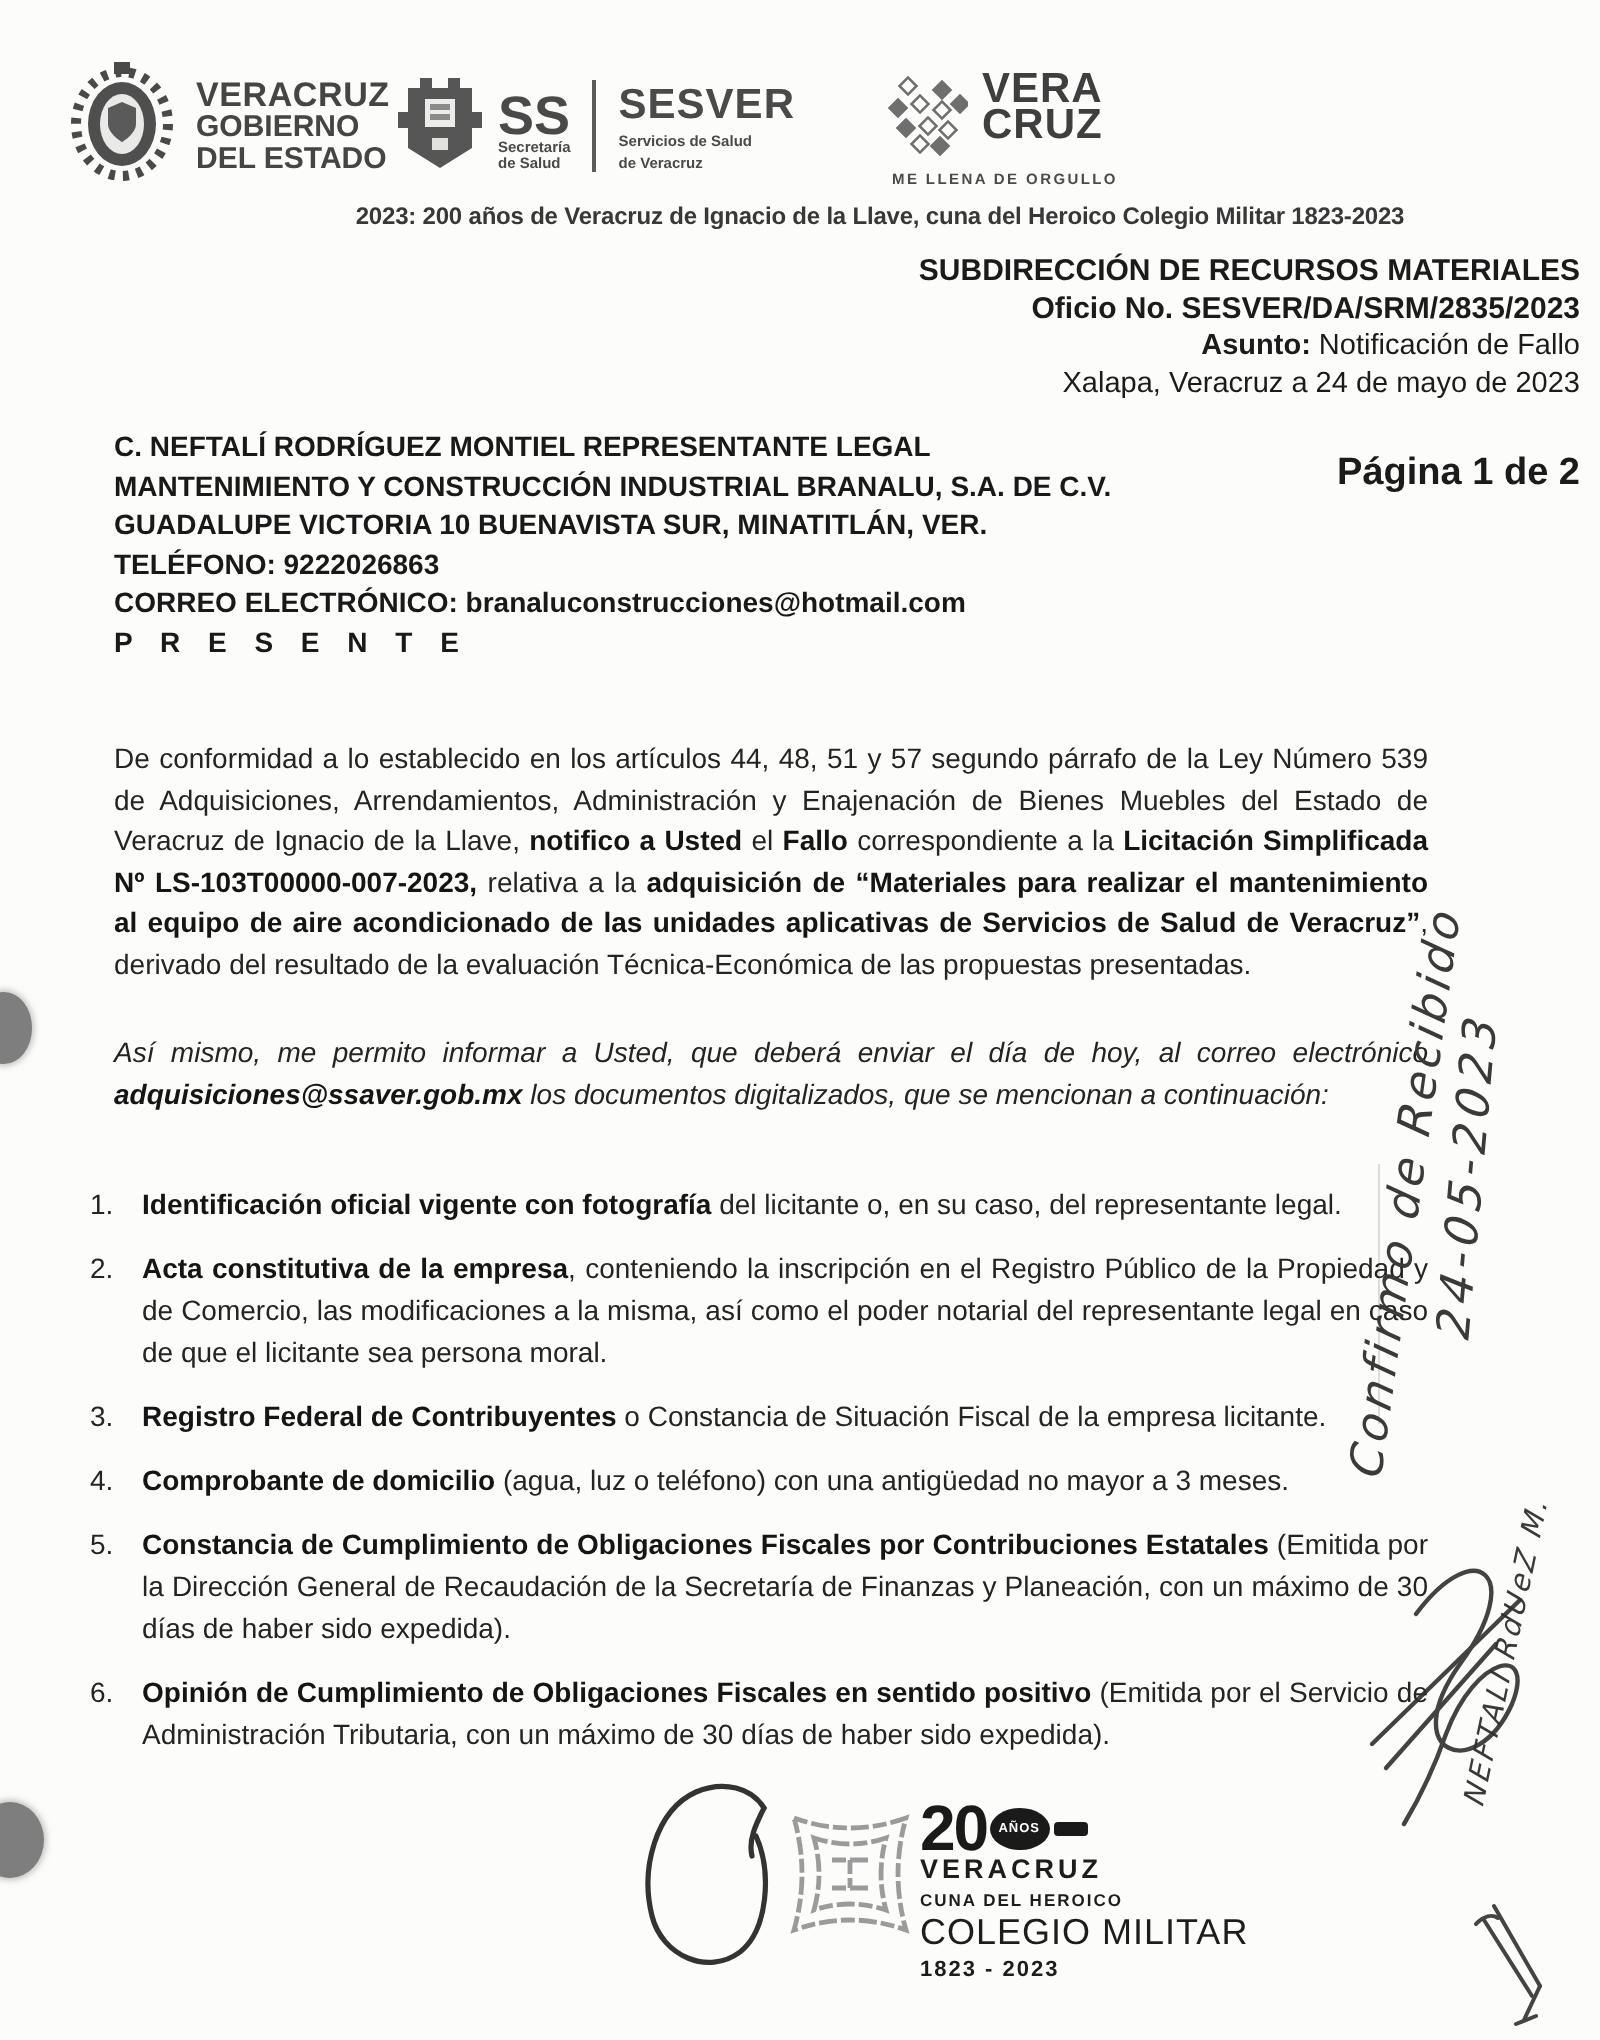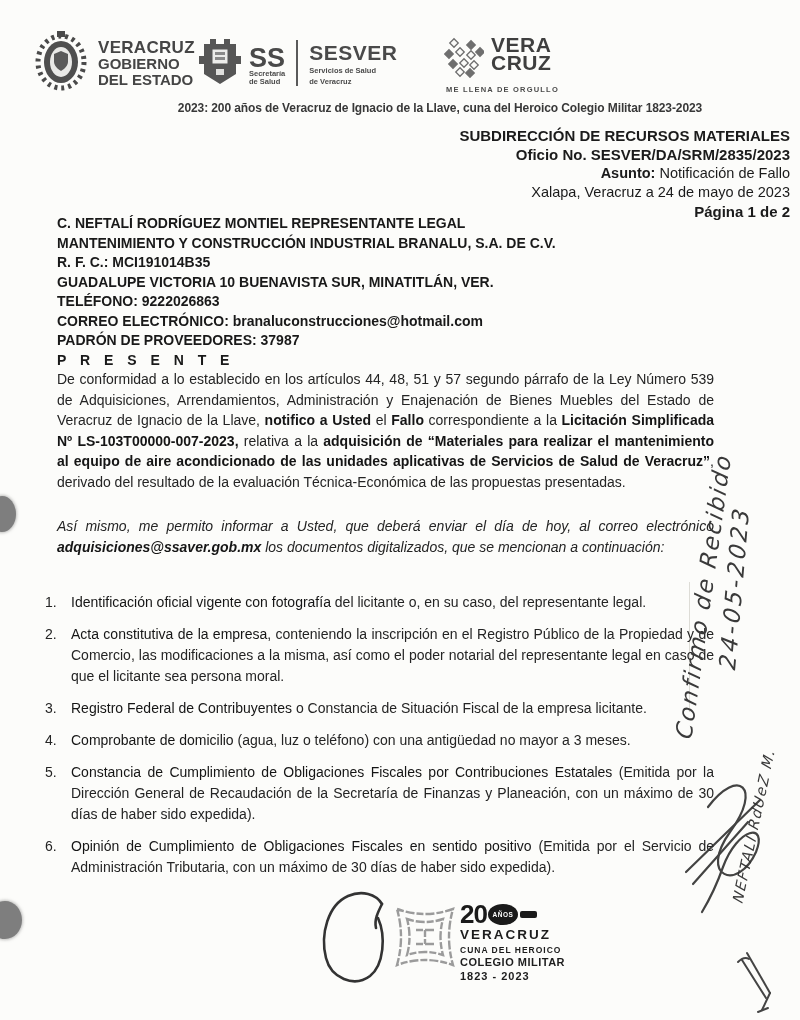--- a/index.html
+++ b/index.html
@@ -25,58 +25,58 @@
   .vc-name{margin-left:7px;font-weight:800;font-size:21px;line-height:18px;letter-spacing:.5px;}
   .vc-tag{font-size:7.5px;font-weight:800;letter-spacing:1.2px;margin-top:7px;margin-left:2px;color:#4a4a4a;}
   .banner{position:absolute;left:120px;top:101px;width:640px;text-align:center;
     font-size:12px;font-weight:600;color:#383838;letter-spacing:-0.1px;}
   
   .office{position:absolute;right:10px;top:126px;text-align:right;line-height:19px;color:#1b1b1b;}
   .office .dept,.office .oficio{font-size:15px;font-weight:700;}
   .office .subj{font-size:14.5px;}
   .office .subj b{font-weight:700;}
   .office .date{font-size:14.5px;font-weight:400;}
-  .office .pg{font-size:15px;font-weight:700;}
+  .office .pg{font-size:19px;font-weight:700;margin-top:25px;}
   
   .recipient{position:absolute;left:57px;top:214px;font-size:14px;font-weight:700;
     line-height:19.5px;color:#191919;}
   .recipient .presente{letter-spacing:5px;}
   
   .para{position:absolute;left:57px;width:657px;font-size:14px;line-height:20.6px;
     text-align:justify;color:#242424;}
   .p1{top:369px;}
   .p2{top:516px;font-style:italic;}
   .para b{font-weight:700;color:#151515;}
   .checklist{position:absolute;left:45px;top:592px;width:669px;}
   .chk-item{display:flex;margin-bottom:11px;font-size:14px;line-height:21px;color:#242424;}
   .chk-num{width:26px;flex:none;}
   .chk-text{flex:1;text-align:justify;}
-  .chk-text b{font-weight:400;color:#151515;}
+  .chk-text b{font-weight:700;color:#151515;}
   
   .hand{position:absolute;font-family:"DejaVu Sans",sans-serif;font-style:italic;color:#3a3a3a;white-space:nowrap;}
   .note1{left:698px;top:712px;font-size:23px;letter-spacing:2px;transform:rotate(-82deg) skewX(-6deg);transform-origin:0 100%;height:30px;line-height:30px;}
   .note2{left:742px;top:642px;font-size:23px;letter-spacing:3px;transform:rotate(-85deg) skewX(-6deg);transform-origin:0 100%;height:30px;line-height:30px;}
   .sig-name{left:748px;top:884px;font-size:14.5px;letter-spacing:1.5px;transform:rotate(-78deg) skewX(-8deg);transform-origin:0 100%;height:22px;line-height:22px;}
   .sig-scribble{position:absolute;left:668px;top:752px;}
   .loop-initial{position:absolute;left:316px;top:886px;}
   .check-mark{position:absolute;left:722px;top:948px;}
   
   .addr{position:absolute;left:74px;top:946px;font-size:10.5px;line-height:14px;color:#4a4a4a;}
   .addr .site{text-decoration:underline;}
   .ornament{position:absolute;left:388px;top:900px;}
   .bicent{position:absolute;left:460px;top:902px;color:#1d1d1d;}
   .bicent .r1{display:flex;align-items:center;height:24px;}
-  .b-two{font-size:26px;font-weight:800;letter-spacing:-1px;line-height:24px;color:#1a1a1a;}
+  .b-two{font-size:32px;font-weight:800;letter-spacing:-1px;line-height:24px;color:#1a1a1a;}
   .b-oval{width:30px;height:21px;background:#1a1a1a;border-radius:50%;color:#fff;
     font-size:6.5px;font-weight:700;display:flex;align-items:center;justify-content:center;
     margin-left:1px;letter-spacing:.5px;}
   .b-dash{width:17px;height:7px;background:#1a1a1a;border-radius:2px;margin-left:2px;}
   .b-state{font-size:13.5px;font-weight:800;letter-spacing:2px;margin-top:1px;}
   .b-cuna{font-size:8.5px;font-weight:700;letter-spacing:1px;margin-top:3px;}
-  .b-colegio{font-size:11px;font-weight:700;letter-spacing:.5px;margin-top:1px;}
+  .b-colegio{font-size:18px;font-weight:400;letter-spacing:.5px;margin-top:1px;}
   .b-years{font-size:11px;font-weight:700;margin-top:2px;letter-spacing:1px;}
   
   .hole{position:absolute;background:#7e7e7e;border-radius:50%;box-shadow:0 0 3px 1px rgba(130,130,130,.5);}
   .hole1{left:-12px;top:496px;width:28px;height:36px;}
   .hole2{left:-12px;top:901px;width:34px;height:38px;}
   .crease{position:absolute;left:689px;top:582px;width:1px;height:130px;background:#dddcd6;}
 </style>
 </head>
 <body>
 
@@ -153,25 +153,23 @@
     <div class="dept">SUBDIRECCIÓN DE RECURSOS MATERIALES</div>
     <div class="oficio">Oficio No. SESVER/DA/SRM/2835/2023</div>
     <div class="subj"><b>Asunto:</b><span> Notificación de Fallo</span></div>
     <div class="date">Xalapa, Veracruz a 24 de mayo de 2023</div>
     <div class="pg">Página 1 de 2</div>
   </div>
 
   <div class="recipient">
     <div>C. NEFTALÍ RODRÍGUEZ MONTIEL REPRESENTANTE LEGAL</div>
     <div>MANTENIMIENTO Y CONSTRUCCIÓN INDUSTRIAL BRANALU, S.A. DE C.V.</div>
-    <div>R. F. C.: MCI191014B35</div>
     <div>GUADALUPE VICTORIA 10 BUENAVISTA SUR, MINATITLÁN, VER.</div>
     <div>TELÉFONO: 9222026863</div>
     <div>CORREO ELECTRÓNICO: branaluconstrucciones@hotmail.com</div>
-    <div>PADRÓN DE PROVEEDORES: 37987</div>
     <div class="presente">P R E S E N T E</div>
   </div>
 
   <div class="para p1"><span>De conformidad a lo establecido en los artículos 44, 48, 51 y 57 segundo párrafo de la Ley Número 539 de Adquisiciones, Arrendamientos, Administración y Enajenación de Bienes Muebles del Estado de Veracruz de Ignacio de la Llave, </span><b>notifico a Usted</b><span> el </span><b>Fallo</b><span> correspondiente a la </span><b>Licitación Simplificada Nº LS-103T00000-007-2023,</b><span> relativa a la </span><b>adquisición de “Materiales para realizar el mantenimiento al equipo de aire acondicionado de las unidades aplicativas de Servicios de Salud de Veracruz”</b><span>, derivado del resultado de la evaluación Técnica-Económica de las propuestas presentadas.</span></div>
 
   <div class="para p2"><span>Así mismo, me permito informar a Usted, que deberá enviar el día de hoy, al correo electrónico </span><b>adquisiciones@ssaver.gob.mx</b><span> los documentos digitalizados, que se mencionan a continuación:</span></div>
 
   <div class="checklist">
     <div class="chk-item">
       <span class="chk-num">1.</span>

